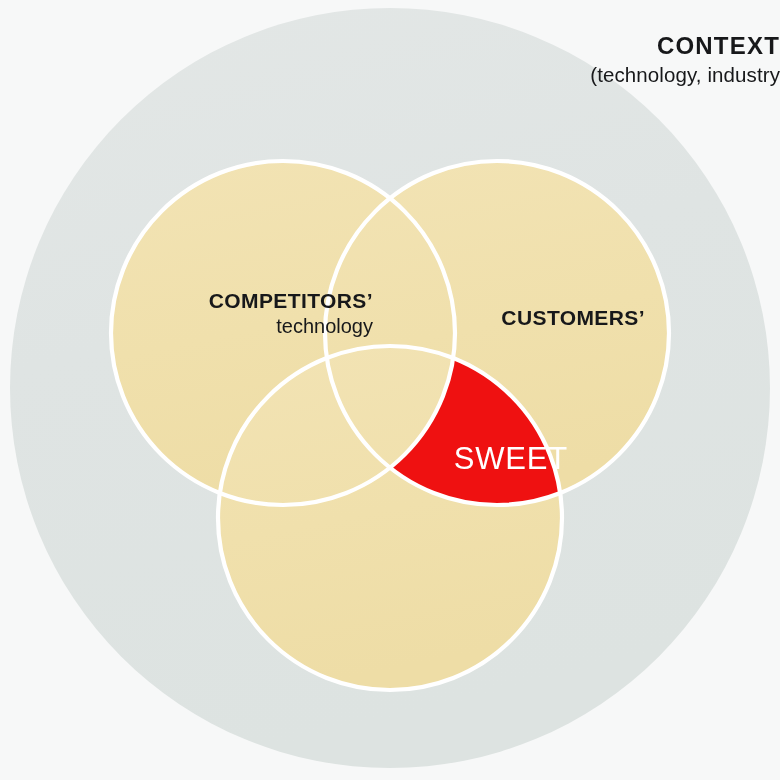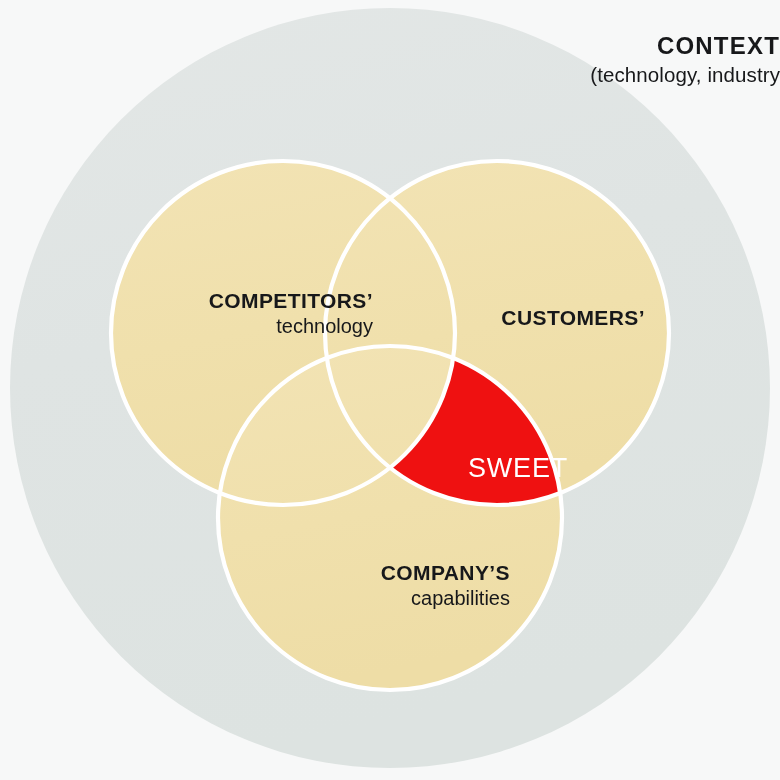--- a/index.html
+++ b/index.html
@@ -83,23 +83,22 @@
   
   #label-sweet-spot {
     left: 408px;
     top: 440px;
     width: 160px;
     color: #ffffff;
   }
   #label-sweet-spot .t1,
   #label-sweet-spot .t2 {
     font-weight: normal;
-    font-size: 27px;
+    font-size: 31px;
     letter-spacing: 0.8px;
-    margin-top: 12px;
   }
 </style>
 </head>
 <body>
 
 <div id="stage">
 
   <svg id="venn" viewBox="0 0 780 780">
     <defs>
 
@@ -155,22 +154,18 @@
 
   <div class="lbl circle-label" id="label-competitors">
     <span class="t1">COMPETITORS’</span>
     <span class="t2">technology</span>
   </div>
 
   <div class="lbl circle-label" id="label-customers">
     <span class="t1">CUSTOMERS’</span>
   </div>
 
-  <div class="lbl circle-label" id="label-company">
-    <span class="t1">COMPANY’S</span>
-    <span class="t2">capabilities</span>
-  </div>
 
   <div class="lbl" id="label-sweet-spot">
     <span class="t1">SWEET</span>
   </div>
 
 </div>
 
 </body></html>

